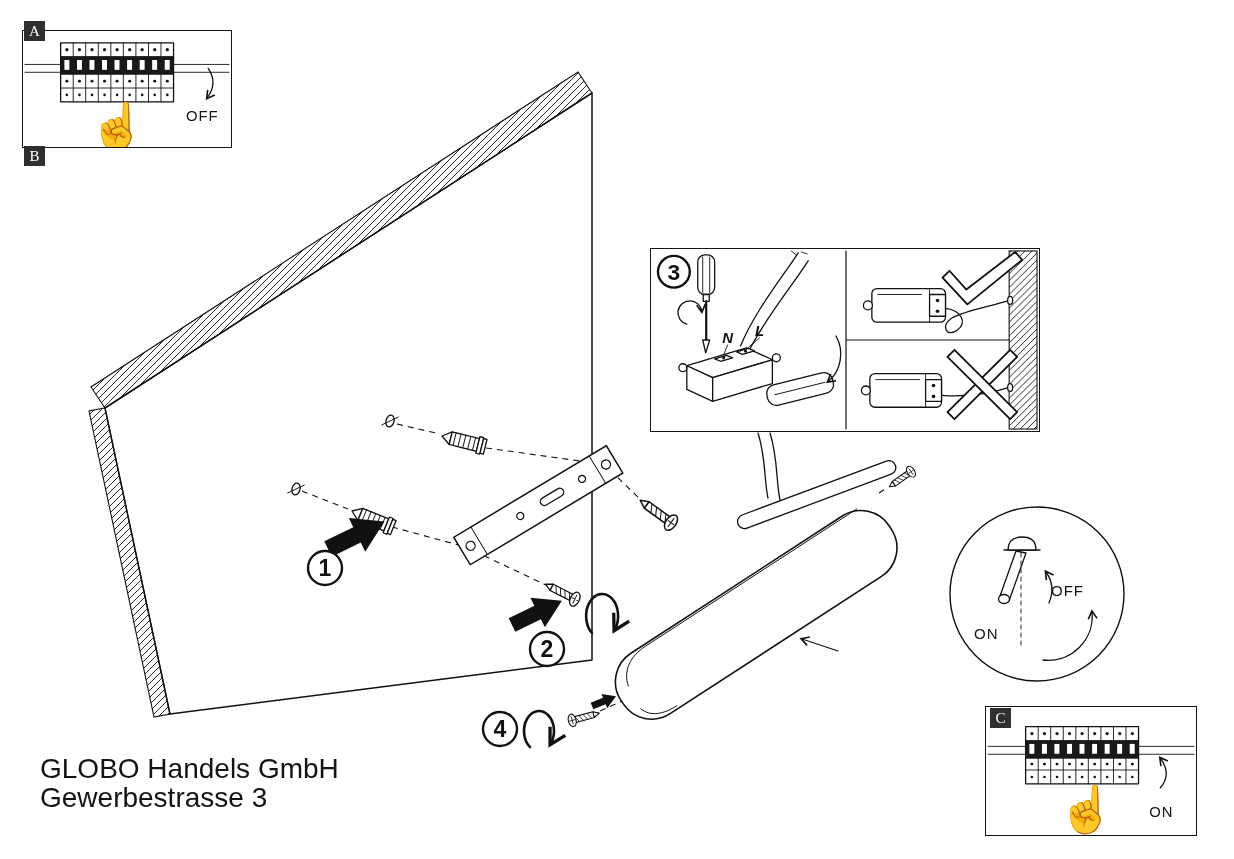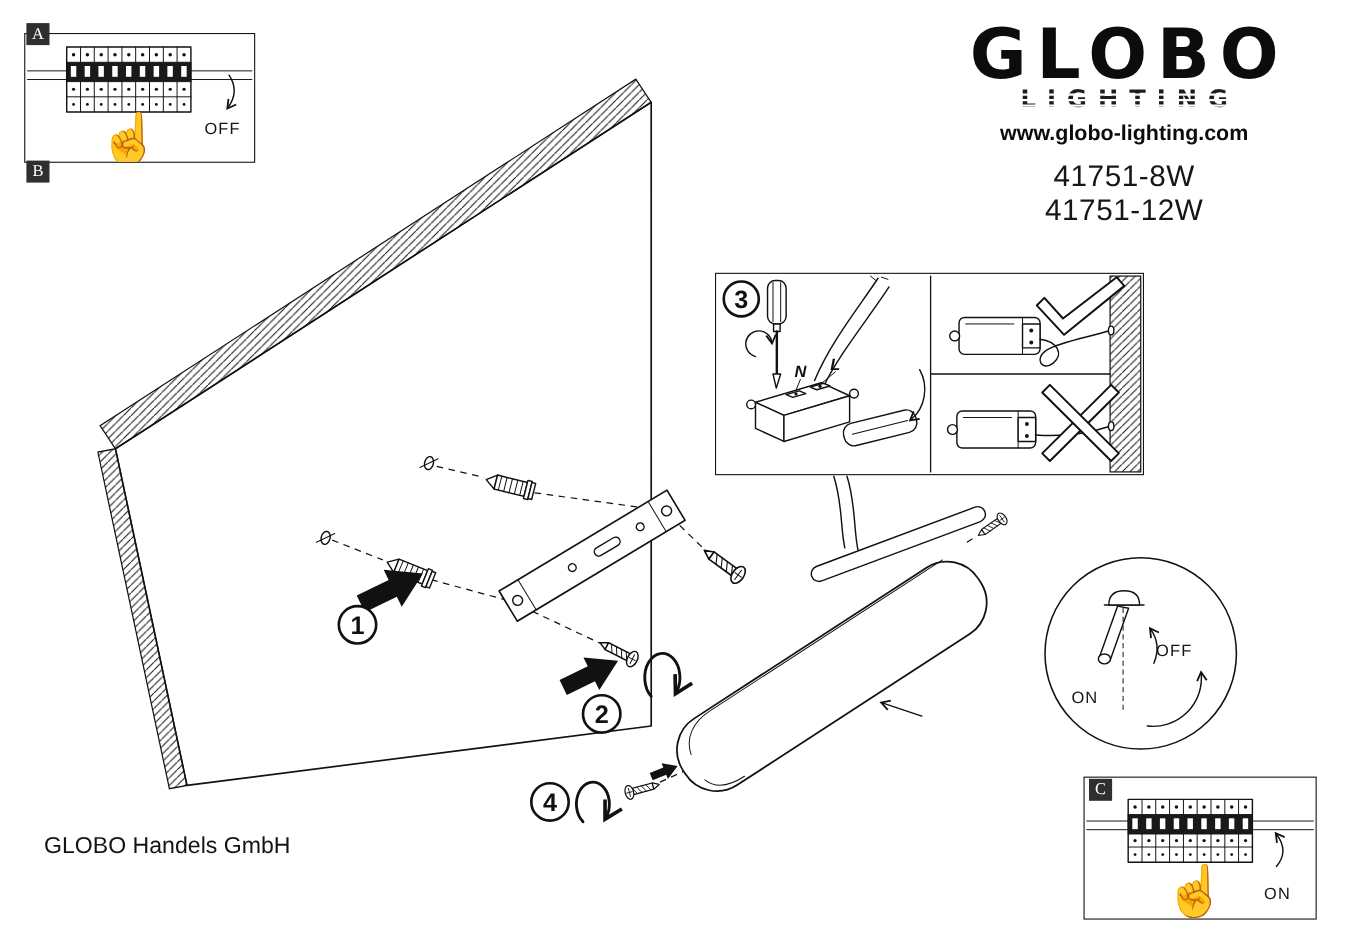--- a/index.html
+++ b/index.html
@@ -16,21 +16,21 @@
   .brand-name{font-family:"DejaVu Sans",sans-serif;font-weight:bold;font-size:63px;
     letter-spacing:9px;margin-right:-9px;line-height:64px;color:#0c0c0c}
   .tagwrap{position:relative;display:inline-block;margin-top:-4px}
   .brand-tagline{font-family:"DejaVu Sans",sans-serif;font-weight:bold;font-size:22px;
     letter-spacing:10px;margin-right:-10px;color:#1c1c1c}
   .stripe{position:absolute;left:-3px;right:-3px;height:2px;background:#fff}
   .s1{top:7px}.s2{top:12px}.s3{top:17px}
   .brand-site{font-size:19.5px;font-weight:bold;margin-top:7px;color:#0c0c0c}
   .brand-model{font-size:27px;line-height:29px;color:#161616;letter-spacing:.5px}
   .m1{margin-top:13px}.m2{margin-top:2px}
-  .footer{left:40px;top:754px;font-size:21px;line-height:29px;color:#141414}
+  .footer{left:40px;top:754px;font-size:28px;line-height:29px;color:#141414}
   
   svg text{font-family:"Liberation Sans",sans-serif}
   .num{font-size:23px;font-weight:bold;text-anchor:middle;fill:#111}
   .lbl{font-size:15px;fill:#141414;letter-spacing:1px}
   .nl{font-size:15px;font-weight:bold;font-style:italic;text-anchor:middle;fill:#111}
   .hand{font-size:46px;text-anchor:middle;fill:#111}
   .ln{stroke:#111;fill:none;stroke-width:1.3;stroke-linecap:round;stroke-linejoin:round}
   .ln-thin{stroke:#111;fill:none;stroke-width:.9;stroke-linecap:round}
   .ln-th{stroke:#111;fill:none;stroke-width:2.6;stroke-linecap:round}
   .fw{fill:#fff;stroke:#111;stroke-width:1.3;stroke-linejoin:round}
@@ -238,30 +238,20 @@
             <circle cx="133" cy="65" r="1.3"></circle>
             <circle cx="145.7" cy="65" r="1.3"></circle>
         </g>
       </g>
       <text class="hand" x="96" y="113">☝</text>
       <path class="ln" d="M187,38 q10,15 -1,30" marker-end="url(#arrA)"></path>
       <text class="lbl" x="181" y="92" text-anchor="middle">OFF</text>
     </svg>
   </div>
 
-  <div class="brand">
-    <div class="brand-name">GLOBO</div>
-    <div class="tagwrap">
-      <span class="brand-tagline">LIGHTING</span>
-      <i class="stripe s1"></i><i class="stripe s2"></i><i class="stripe s3"></i>
-    </div>
-    <div class="brand-site">www.globo-lighting.com</div>
-    <div class="brand-model m1">41751-8W</div>
-    <div class="brand-model m2">41751-12W</div>
-  </div>
 
   <div class="box" style="left:650px;top:248px;width:390px;height:184px">
     <svg viewBox="0 0 390 184" preserveAspectRatio="none">
       <defs>
         <pattern id="hatch2" patternUnits="userSpaceOnUse" width="7" height="7">
           <path d="M-1,8 L8,-1" stroke="#111" stroke-width=".9"></path>
         </pattern>
         <marker id="arrS" viewBox="0 0 12 12" refX="9" refY="6" markerWidth="9" markerHeight="9" orient="auto">
           <path d="M2,1.5 L10,6 L2,10.5" fill="none" stroke="#111" stroke-width="1.7"></path>
         </marker>
@@ -397,15 +387,16 @@
         </g>
       </g>
       <text class="hand" x="102" y="120">☝</text>
       <path class="ln" d="M176,82 q12,-14 0,-30" marker-end="url(#arrC)"></path>
       <text class="lbl" x="177" y="112" text-anchor="middle">ON</text>
     </svg>
   </div>
 
   <div class="footer">
     <div>GLOBO Handels GmbH</div>
+    <div>Gewerbestrasse 3</div>
   </div>
 
 </div>
 
 </body></html>

